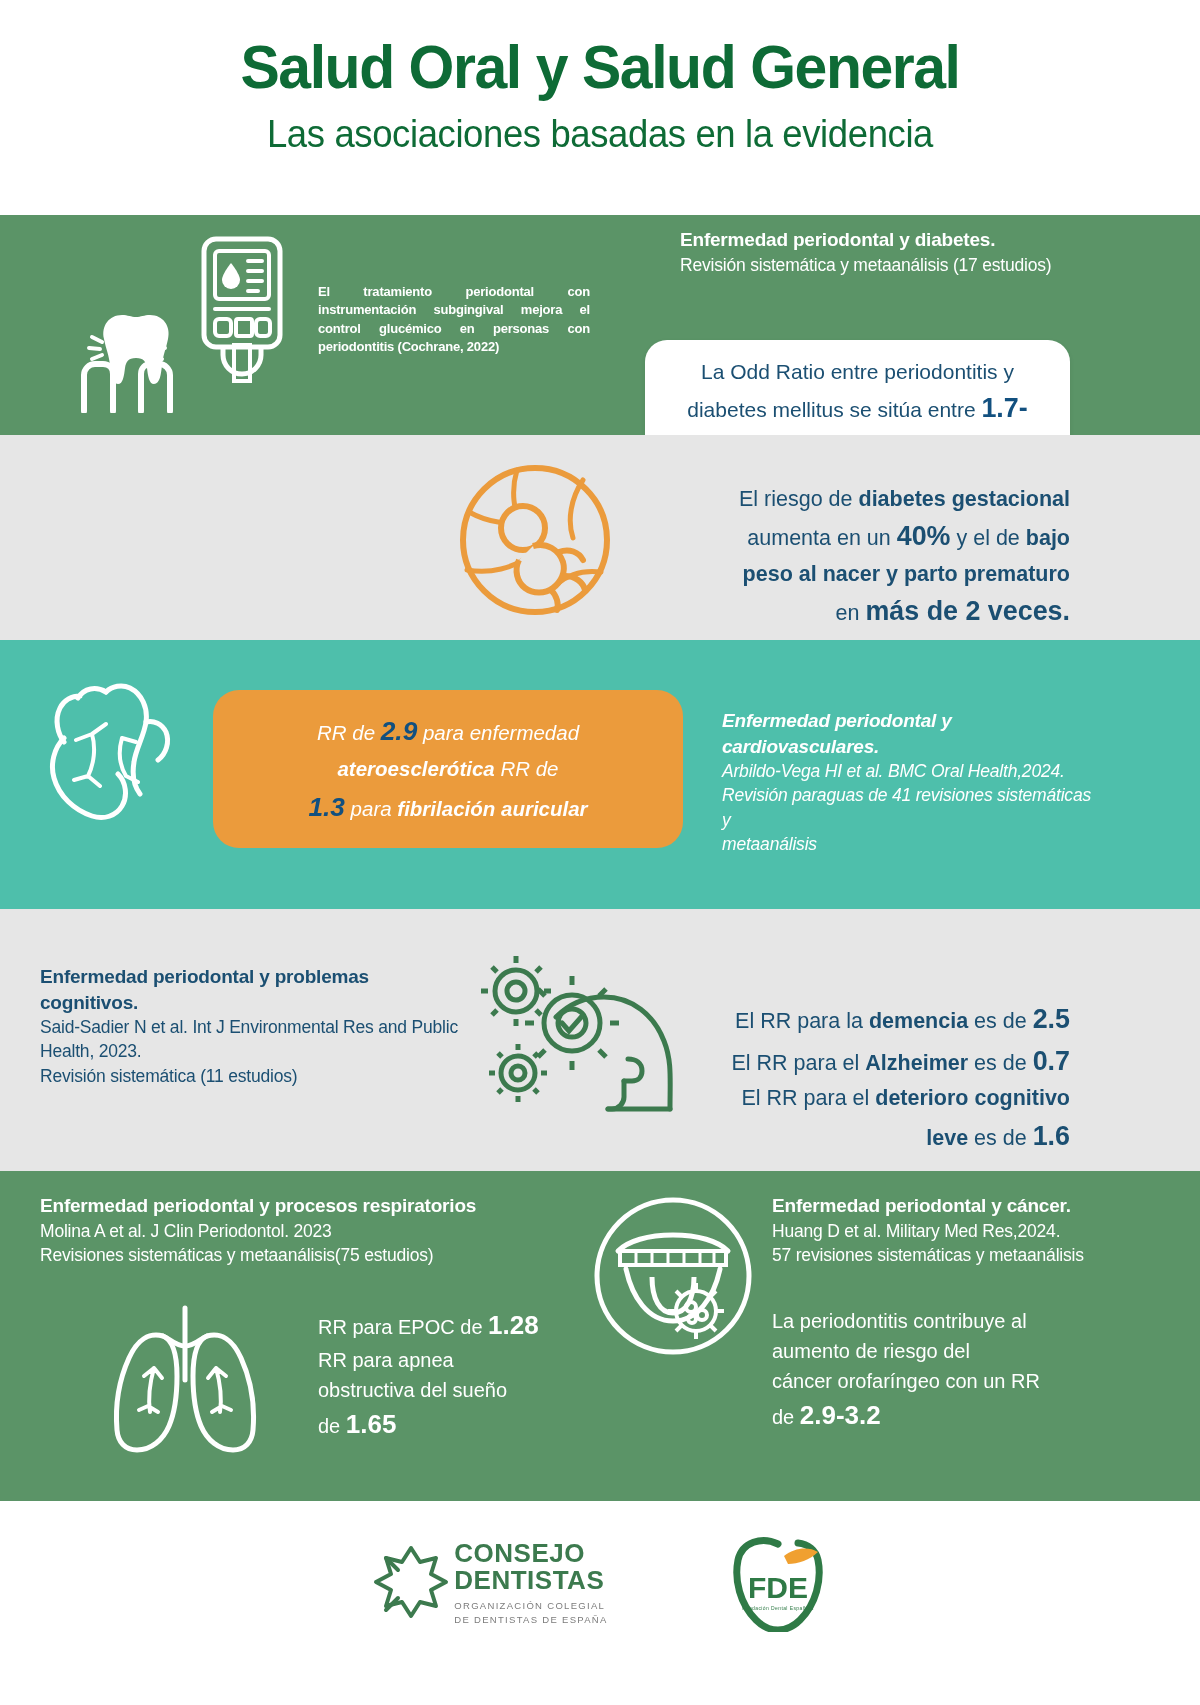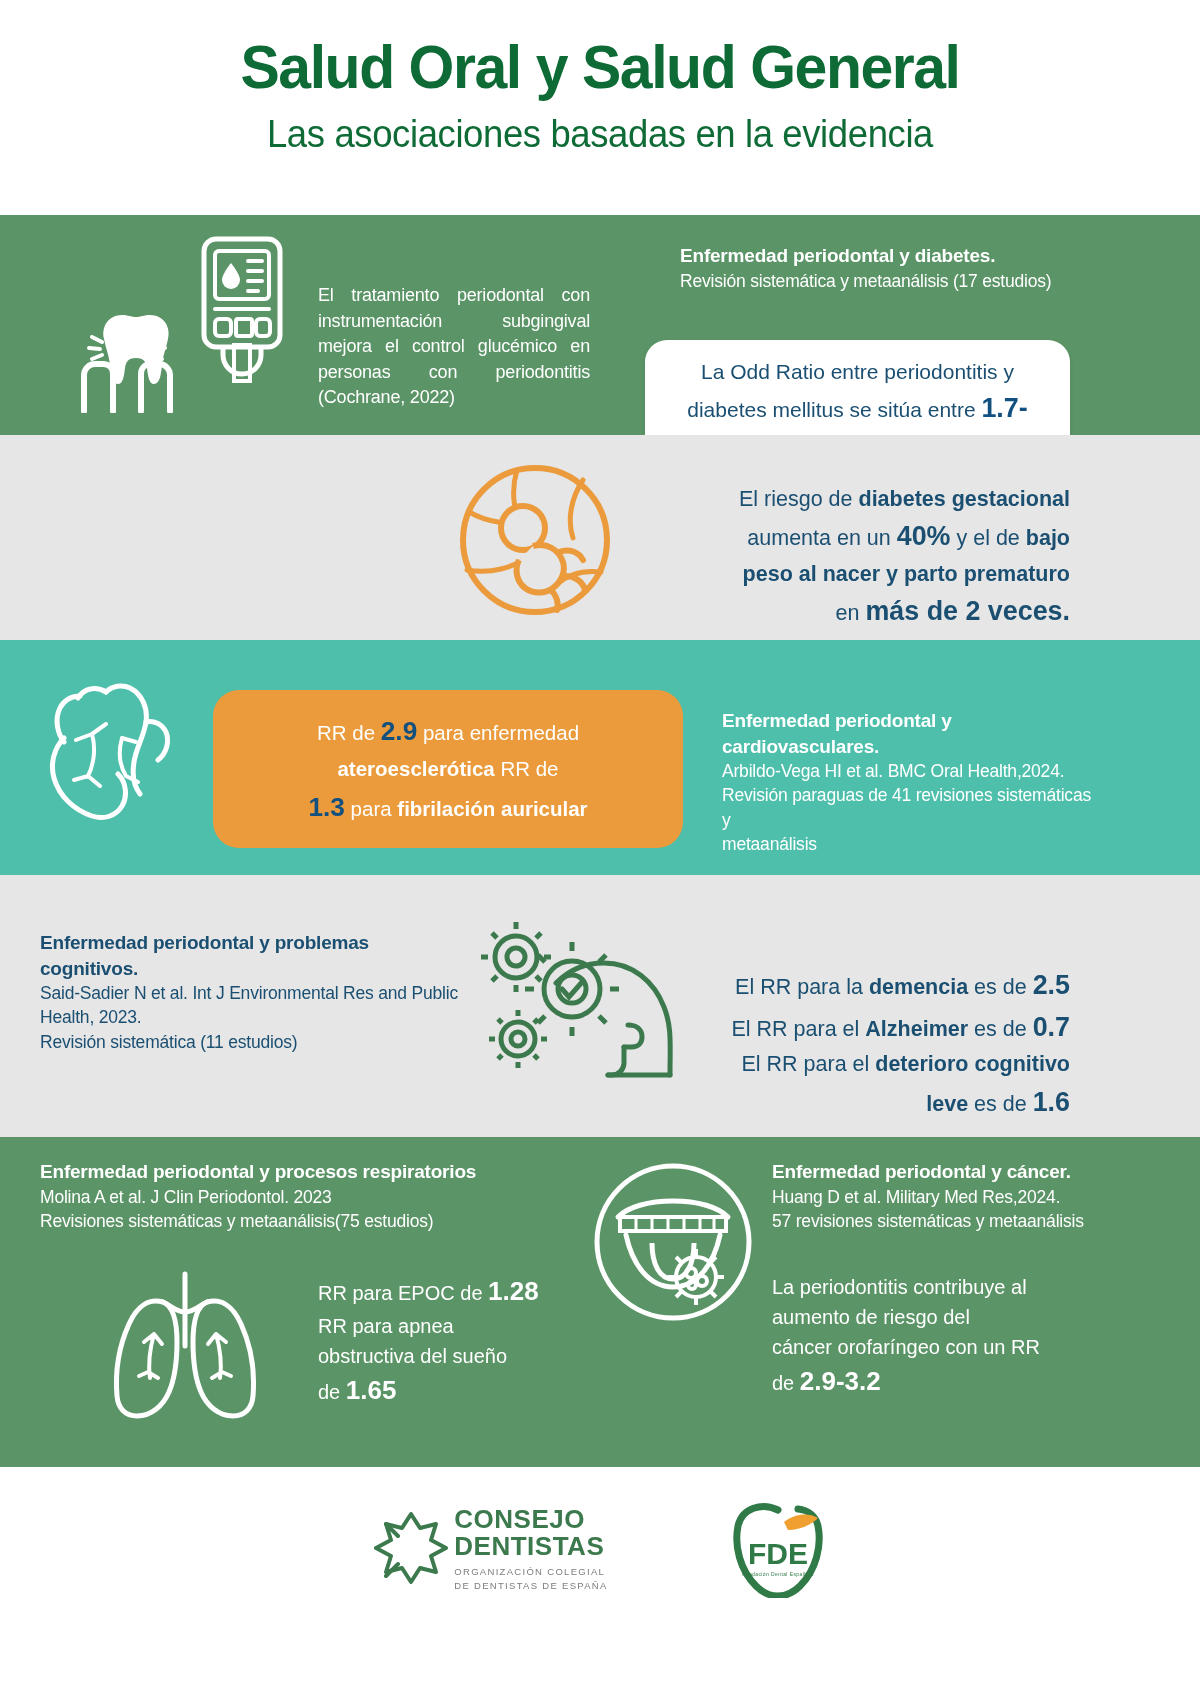--- a/index.html
+++ b/index.html
@@ -55,23 +55,24 @@
     font-size: 19px;
     line-height: 1.35;
     letter-spacing: -0.2px;
   }
   .h-ref {
     font-size: 17.5px;
     line-height: 1.38;
     letter-spacing: -0.2px;
   }
   .body-txt {
-    font-size: 18px;
+    font-size: 13px;
     line-height: 1.42;
     letter-spacing: -0.2px;
+    font-weight: bold;
   }
 
   
   .callout-white {
     background: #ffffff;
     color: #1b4f72;
     border-radius: 22px;
     padding: 16px 26px;
     font-size: 21px;
     line-height: 1.5;
@@ -164,21 +165,21 @@
         <rect x="19" y="86" width="16" height="17" rx="4" stroke="#fff" stroke-width="4" fill="none"></rect>
         <rect x="40" y="86" width="16" height="17" rx="2" stroke="#fff" stroke-width="4" fill="none"></rect>
         <rect x="60" y="86" width="14" height="17" rx="4" stroke="#fff" stroke-width="4" fill="none"></rect>
         <path d="M27 114v8a19 19 0 0 0 38 0v-8" stroke="#fff" stroke-width="5" fill="none"></path>
         <rect x="38" y="112" width="16" height="36" stroke="#fff" stroke-width="4" fill="none"></rect>
       </svg>
     </div>
 
     <div class="abs body-txt" style="left:318px;top:68px;width:272px;text-align:justify;">El tratamiento periodontal con instrumentación subgingival mejora el control glucémico en personas con periodontitis (Cochrane, 2022)</div>
 
-    <div class="abs" style="left:680px;top:28px;width:420px;">
+    <div class="abs" style="left:680px;top:12px;width:420px;">
       <div class="h-title">Enfermedad periodontal y diabetes.</div>
       <div class="h-ref">Revisión sistemática y metaanálisis (17 estudios)</div>
     </div>
 
     <div class="abs callout-white" style="left:645px;top:125px;width:425px;">
       <span>La Odd Ratio entre periodontitis y diabetes mellitus se sitúa entre </span><span class="num-blue">1.7-2.6</span>
     </div>
   </div>
 
   <div class="band band-grey" style="height:205px;">
@@ -195,21 +196,21 @@
     </div>
 
     <div class="abs stat-blue" style="left:620px;top:48px;width:450px;">
       <div><span>El riesgo de </span><span class="hl">diabetes gestacional</span></div>
       <div><span>aumenta en un </span><span class="nm">40%</span><span> y el de </span><span class="hl">bajo</span></div>
       <div class="hl">peso al nacer y parto prematuro</div>
       <div><span>en </span><span class="nm">más de 2 veces.</span></div>
     </div>
   </div>
 
-  <div class="band band-teal" style="height:235px;">
+  <div class="band band-teal" style="height:269px;font-style:italic;">
 
     <div class="abs" style="left:36px;top:38px;">
       <svg width="140" height="150" viewBox="0 0 140 150">
         <path d="M44 18c-8 0-16 4-20 12-6 12-2 26 4 34M70 14c-10-6-22-4-28 6" stroke="#fff" stroke-width="5" fill="none" stroke-linecap="round"></path>
         <path d="M28 60c-10 10-14 26-10 40 5 18 20 32 38 38 12 4 24 0 30-10 6-10 4-24-4-32" stroke="#fff" stroke-width="5" fill="none" stroke-linecap="round"></path>
         <path d="M70 14c6-6 16-8 24-4 12 6 18 20 16 34-2 14-10 26-12 40-2 12 0 24 6 32" stroke="#fff" stroke-width="5" fill="none" stroke-linecap="round"></path>
         <path d="M110 44c8-2 16 2 20 10 4 10 0 22-8 28" stroke="#fff" stroke-width="5" fill="none" stroke-linecap="round"></path>
         <path d="M56 56c4 14 2 30-4 42M56 56l-16 6M56 56l14-10M52 98l-14 4M52 98l12 10M86 60c-4 14-2 28 4 38M86 60l14 4M90 98l12 6" stroke="#fff" stroke-width="4" fill="none" stroke-linecap="round"></path>
       </svg>
     </div>

